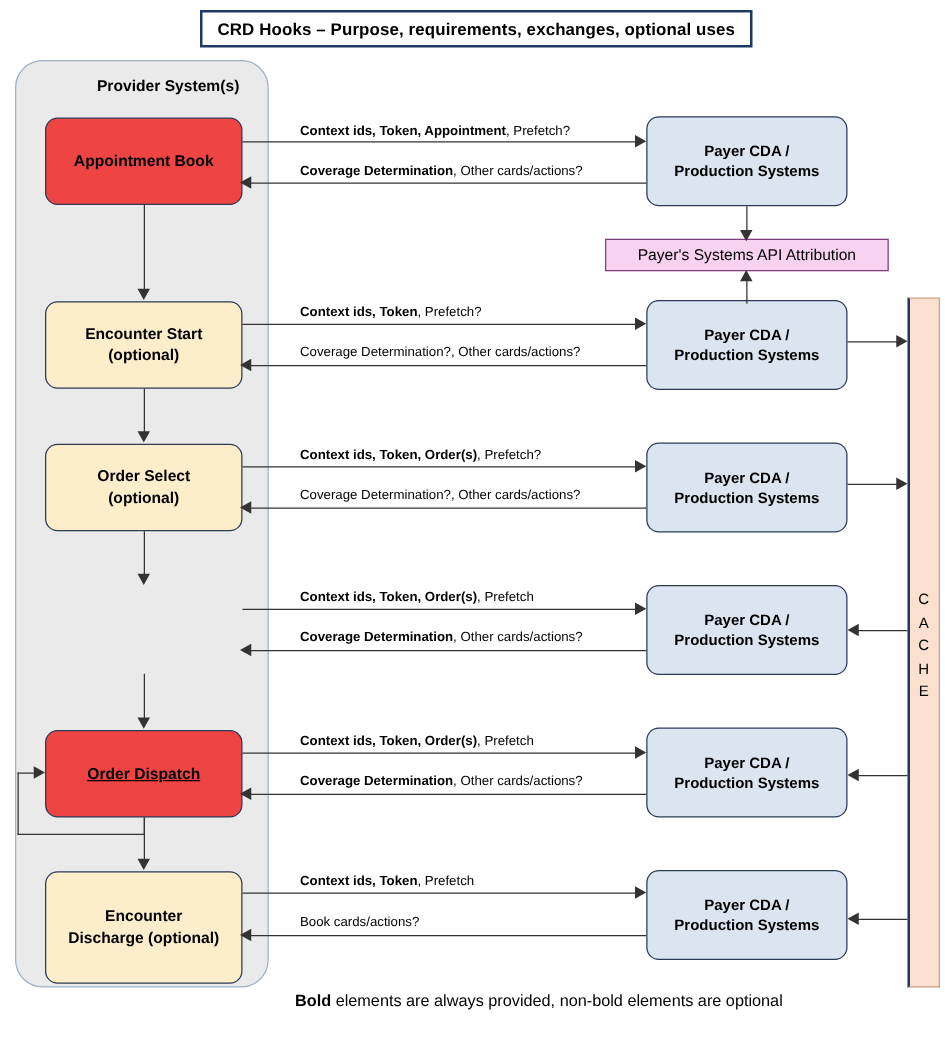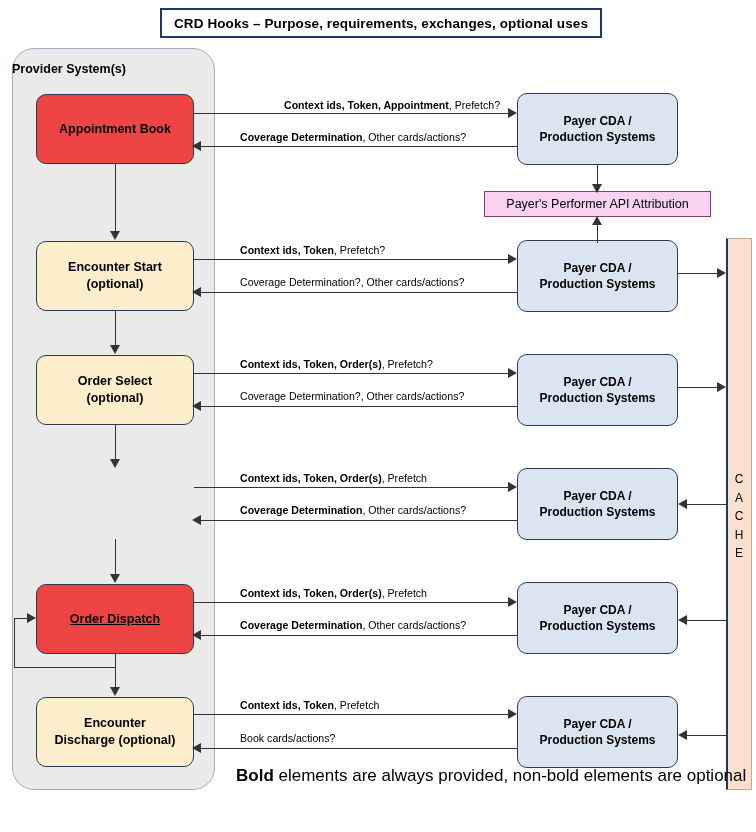--- a/index.html
+++ b/index.html
@@ -26,21 +26,21 @@
 
   
   .provider-container{
     left:12px;top:48px;width:203px;height:742px;
     background:#eaeaea;
     border:1.2px solid #9fb0c4;
     border-radius:22px;
   }
   .provider-label{
     left:12px;top:62px;width:245px;
-    text-align:left;font-weight:bold;font-size:12.5px;
+    text-align:center;font-weight:bold;font-size:12.5px;
   }
 
   
   .hook{
     left:36px;width:158px;
     border:1.3px solid #2b3a55;
     border-radius:10px;
     display:flex;align-items:center;justify-content:center;
     text-align:center;
     font-weight:bold;font-size:12.5px;line-height:1.35;
@@ -95,22 +95,22 @@
 
   
   .xlabel{
     font-size:10.6px;color:#000;white-space:nowrap;line-height:1;
   }
   .xlabel b{font-weight:bold;}
   .xlabel .n{font-weight:normal;}
 
   
   .footer{
-    left:236px;top:764px;width:500px;
-    font-size:17px;line-height:1.45;color:#000;
+    left:236px;top:792px;width:500px;
+    font-size:13px;line-height:1.45;color:#000;
   }
   .footer div{white-space:nowrap;}
 </style>
 </head>
 <body>
 
 <div class="canvas">
 
   <div class="abs title-box">CRD Hooks – Purpose, requirements, exchanges, optional uses</div>
 
@@ -133,21 +133,21 @@
       <span>Order Select</span><br>
       <span>(optional)</span>
     </div>
   </div>
 
 
   <div class="abs hook green" style="top:584px;height:70px;text-decoration:underline;">
     <div><span>Order Dispatch</span></div>
   </div>
 
-  <div class="abs hook orange" style="top:697px;height:70px;">
+  <div class="abs hook orange" style="top:697px;height:90px;">
     <div>
       <span>Encounter</span><br>
       <span>Discharge (optional)</span>
     </div>
   </div>
 
   <div class="abs vline" style="left:115px;top:164px;height:68px;"></div>
   <div class="abs arrow-d" style="left:110px;top:231px;"></div>
 
   <div class="abs vline" style="left:115px;top:311px;height:35px;"></div>
@@ -198,21 +198,21 @@
       <span>Production Systems</span>
     </div>
   </div>
   <div class="abs payer" style="top:696px;">
     <div>
       <span>Payer CDA /</span><br>
       <span>Production Systems</span>
     </div>
   </div>
 
-  <div class="abs attribution">Payer's Performer API Attribution</div>
+  <div class="abs attribution">Payer's Systems API Attribution</div>
   <div class="abs vline" style="left:597px;top:165px;height:22px;"></div>
   <div class="abs arrow-d" style="left:592px;top:184px;"></div>
   <div class="abs vline" style="left:597px;top:221px;height:22px;"></div>
   <div class="abs arrow-u" style="left:592px;top:216px;"></div>
 
   <div class="abs cache"></div>
   <div class="abs cache-label">
     <span>C</span>
     <span>A</span>
     <span>C</span>
@@ -228,21 +228,21 @@
 
   <div class="abs hline" style="left:682px;top:504px;width:44px;"></div>
   <div class="abs arrow-l" style="left:678px;top:499px;"></div>
 
   <div class="abs hline" style="left:682px;top:620px;width:44px;"></div>
   <div class="abs arrow-l" style="left:678px;top:615px;"></div>
 
   <div class="abs hline" style="left:682px;top:735px;width:44px;"></div>
   <div class="abs arrow-l" style="left:678px;top:730px;"></div>
 
-  <div class="abs xlabel" style="left:240px;top:100px;margin-left:44px;">
+  <div class="abs xlabel" style="left:240px;top:100px;">
     <b>Context ids, Token, Appointment</b><span class="n">, Prefetch?</span>
   </div>
   <div class="abs hline" style="left:194px;top:113px;width:318px;"></div>
   <div class="abs arrow-r" style="left:508px;top:108px;"></div>
 
   <div class="abs xlabel" style="left:240px;top:132px;">
     <b>Coverage Determination</b><span class="n">, Other cards/actions?</span>
   </div>
   <div class="abs hline" style="left:200px;top:146px;width:317px;"></div>
   <div class="abs arrow-l" style="left:192px;top:141px;"></div>

